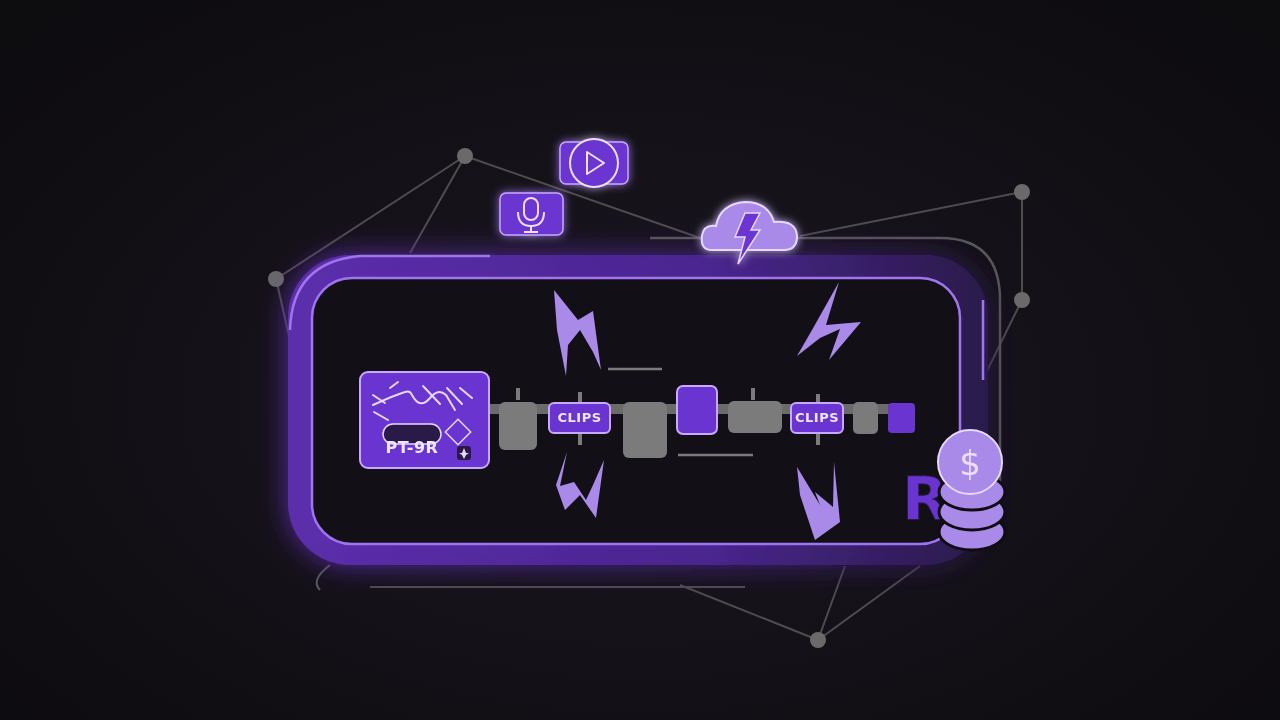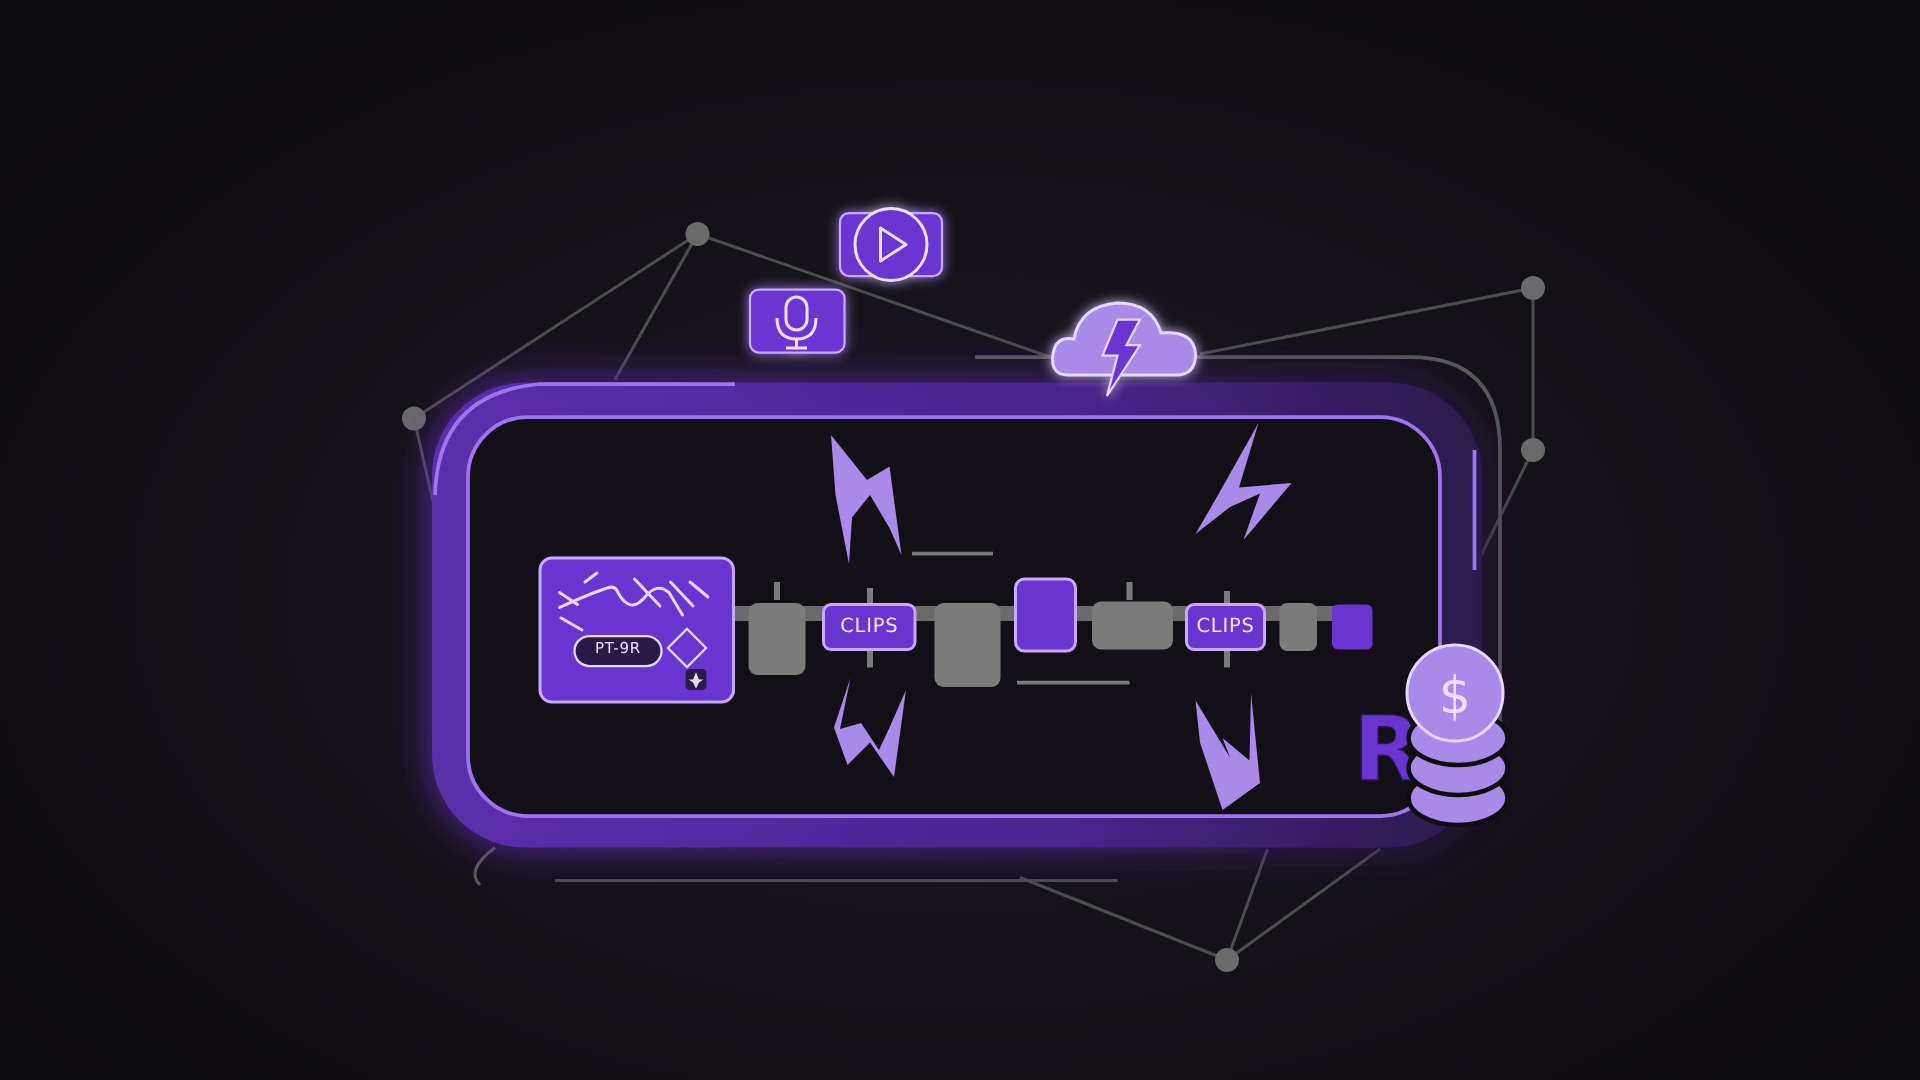--- a/index.html
+++ b/index.html
@@ -1,19 +1,19 @@
 <!DOCTYPE html>
 <html><head>
 <meta charset="utf-8">
 <style>
   html,body{margin:0;padding:0;}
   body{width:1280px;height:720px;overflow:hidden;background:#0f0d12;font-family:"DejaVu Sans",sans-serif;position:relative;}
   .bg{position:absolute;inset:0;background:radial-gradient(ellipse at 50% 55%, #1c1724 0%, #141118 45%, #0c0b0e 100%);}
   svg.scene{position:absolute;left:0;top:0;}
-  .lbl{position:absolute;color:#efe6ff;font-weight:normal;text-align:center;letter-spacing:0.5px;}
+  .lbl{position:absolute;color:#efe6ff;font-weight:bold;text-align:center;letter-spacing:0.5px;}
 </style>
 </head>
 <body>
 
 <div class="bg"></div>
 
 <svg class="scene" width="1280" height="720" viewBox="0 0 1280 720">
   <defs>
     <filter id="glow" x="-30%" y="-30%" width="160%" height="160%">
       <feGaussianBlur stdDeviation="14" result="b"></feGaussianBlur>
@@ -133,15 +133,15 @@
 
   <g>
     <ellipse cx="972" cy="532" rx="33" ry="18" fill="#a98ae8" stroke="#0f0d12" stroke-width="3"></ellipse>
     <ellipse cx="972" cy="512" rx="33" ry="18" fill="#a98ae8" stroke="#0f0d12" stroke-width="3"></ellipse>
     <ellipse cx="972" cy="492" rx="33" ry="18" fill="#a98ae8" stroke="#0f0d12" stroke-width="3"></ellipse>
     <circle cx="970" cy="462" r="32" fill="#a98ae8" stroke="#e6d8ff" stroke-width="2"></circle>
     <text x="970" y="475" text-anchor="middle" font-family="DejaVu Sans, sans-serif" font-size="34" fill="#ecdfff">$</text>
   </g>
 </svg>
 
-<div class="lbl" style="left:383px;top:427px;width:58px;font-size:10px;">PT-9R</div>
+<div class="lbl" style="left:383px;top:438px;width:58px;font-size:16px;">PT-9R</div>
 <div class="lbl" style="left:549px;top:410px;width:61px;font-size:13px;">CLIPS</div>
 <div class="lbl" style="left:791px;top:410px;width:52px;font-size:13px;">CLIPS</div>
 
 </body></html>

